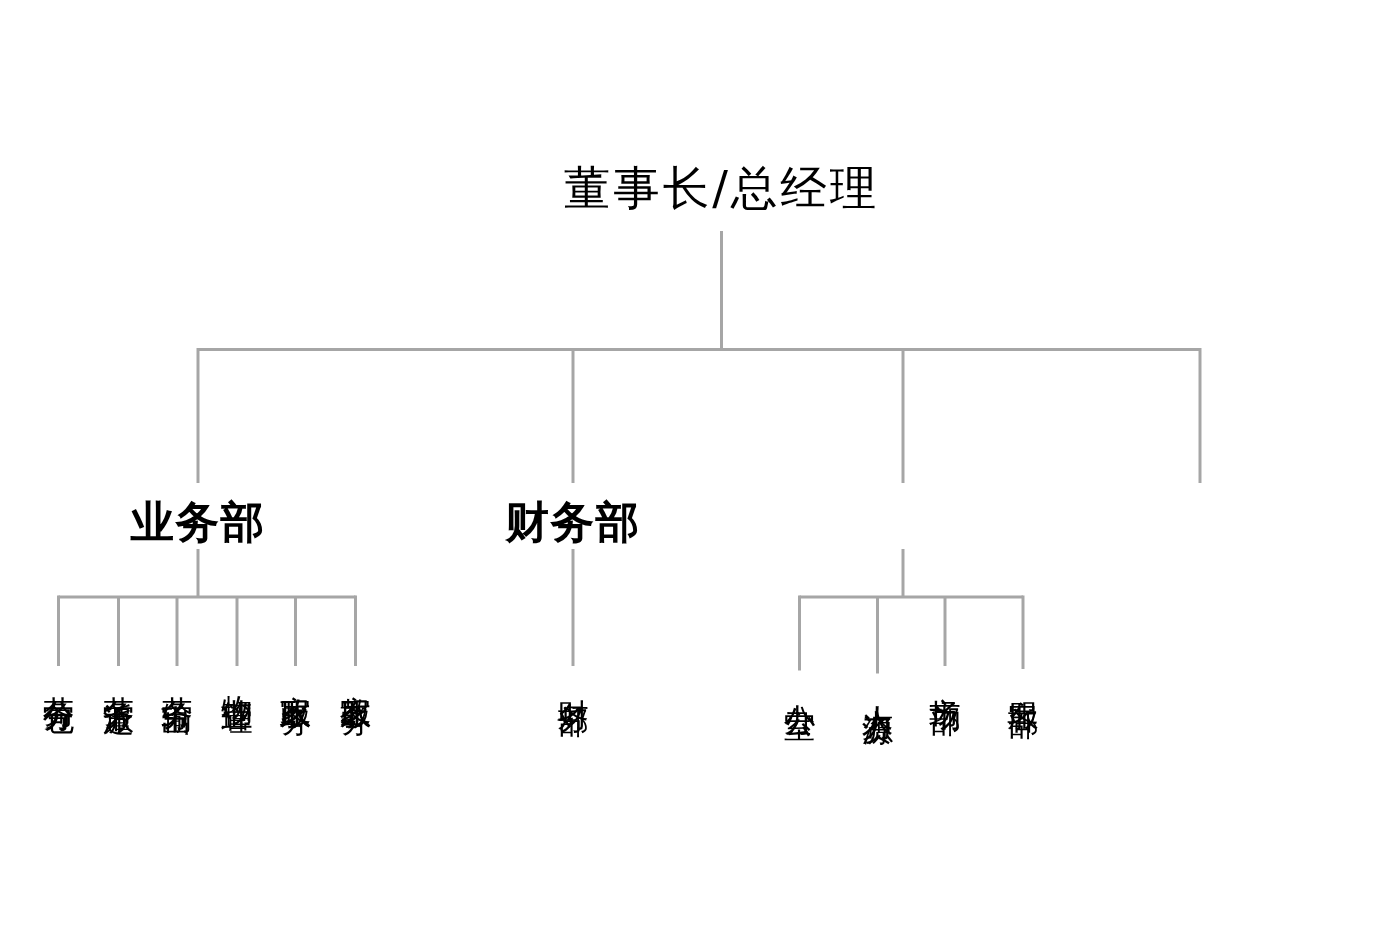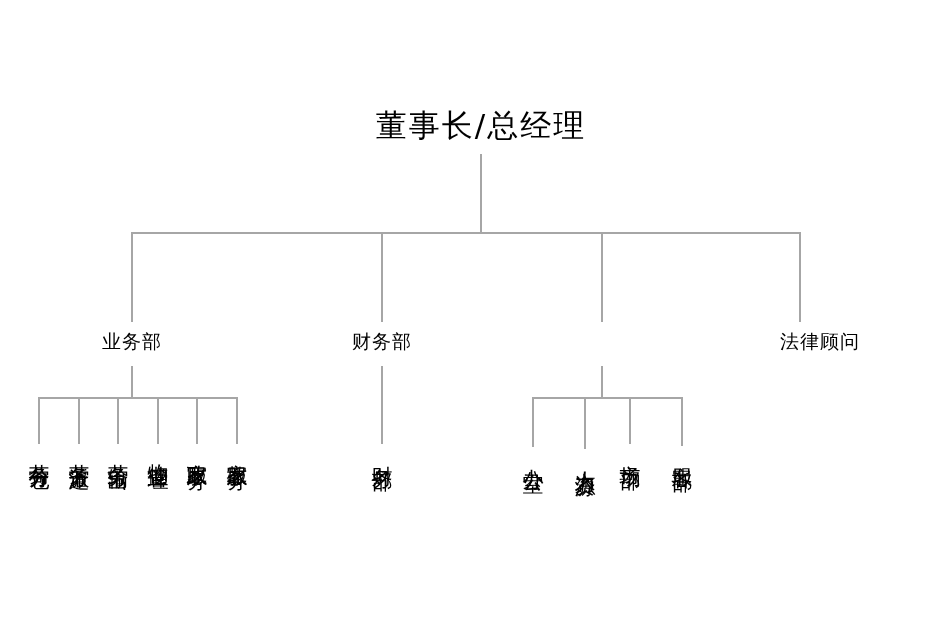--- a/index.html
+++ b/index.html
@@ -32,22 +32,22 @@
     text-align: center;
     white-space: nowrap;
     color: var(--text-color, #000000);
   }
   .root-label {
     font-size: 31px;
     font-weight: 400;
     letter-spacing: 2px;
   }
   .dept-label {
-    font-size: 19px;
-    font-weight: 400;
+    font-size: 29px;
+    font-weight: 700;
     letter-spacing: 1px;
   }
   .v-label {
     position: absolute;
     writing-mode: vertical-lr;
     text-orientation: upright;
     font-size: 21px;
     letter-spacing: 2px;
     line-height: 24px;
     text-align: left;
@@ -86,21 +86,20 @@
     <line x1="533" y1="397" x2="533" y2="447"></line>
     <line x1="585" y1="398" x2="585" y2="449"></line>
     <line x1="630" y1="398" x2="630" y2="444"></line>
     <line x1="682" y1="397" x2="682" y2="446"></line>
   </svg>
 
   <div class="node root-label" style="left:281px; top:105px; width:400px;">董事长/总经理</div>
 
   <div class="node dept-label" style="left:32px; top:329px; width:200px;">业务部</div>
   <div class="node dept-label" style="left:282px; top:329px; width:200px;">财务部</div>
-  <div class="node dept-label" style="left:720px; top:329px; width:200px;">法律顾问</div>
 
   <div class="v-label" style="left:27px; top:447px;">劳务分包</div>
   <div class="v-label" style="left:67px; top:447px;">劳务派遣</div>
   <div class="v-label" style="left:106px; top:447px;">劳务输出</div>
   <div class="v-label" style="left:146px; top:447px;">物业管理</div>
   <div class="v-label" style="left:185px; top:447px;">家政服务</div>
   <div class="v-label" style="left:225px; top:447px;">家教服务</div>
 
   <div class="v-label" style="left:370px; top:449px;">财务部</div>
 

